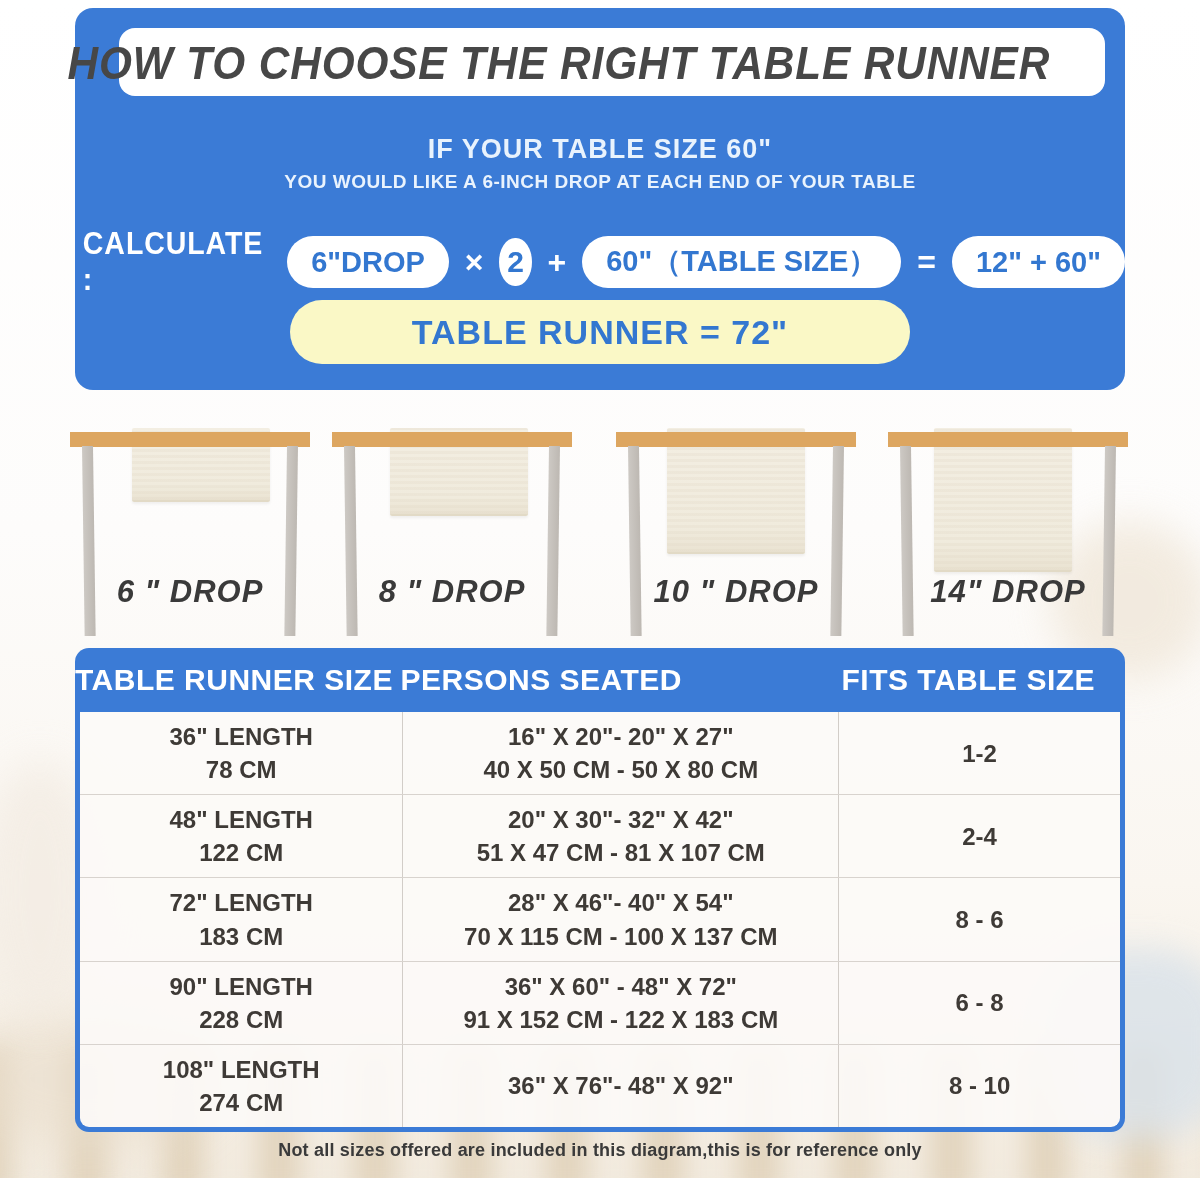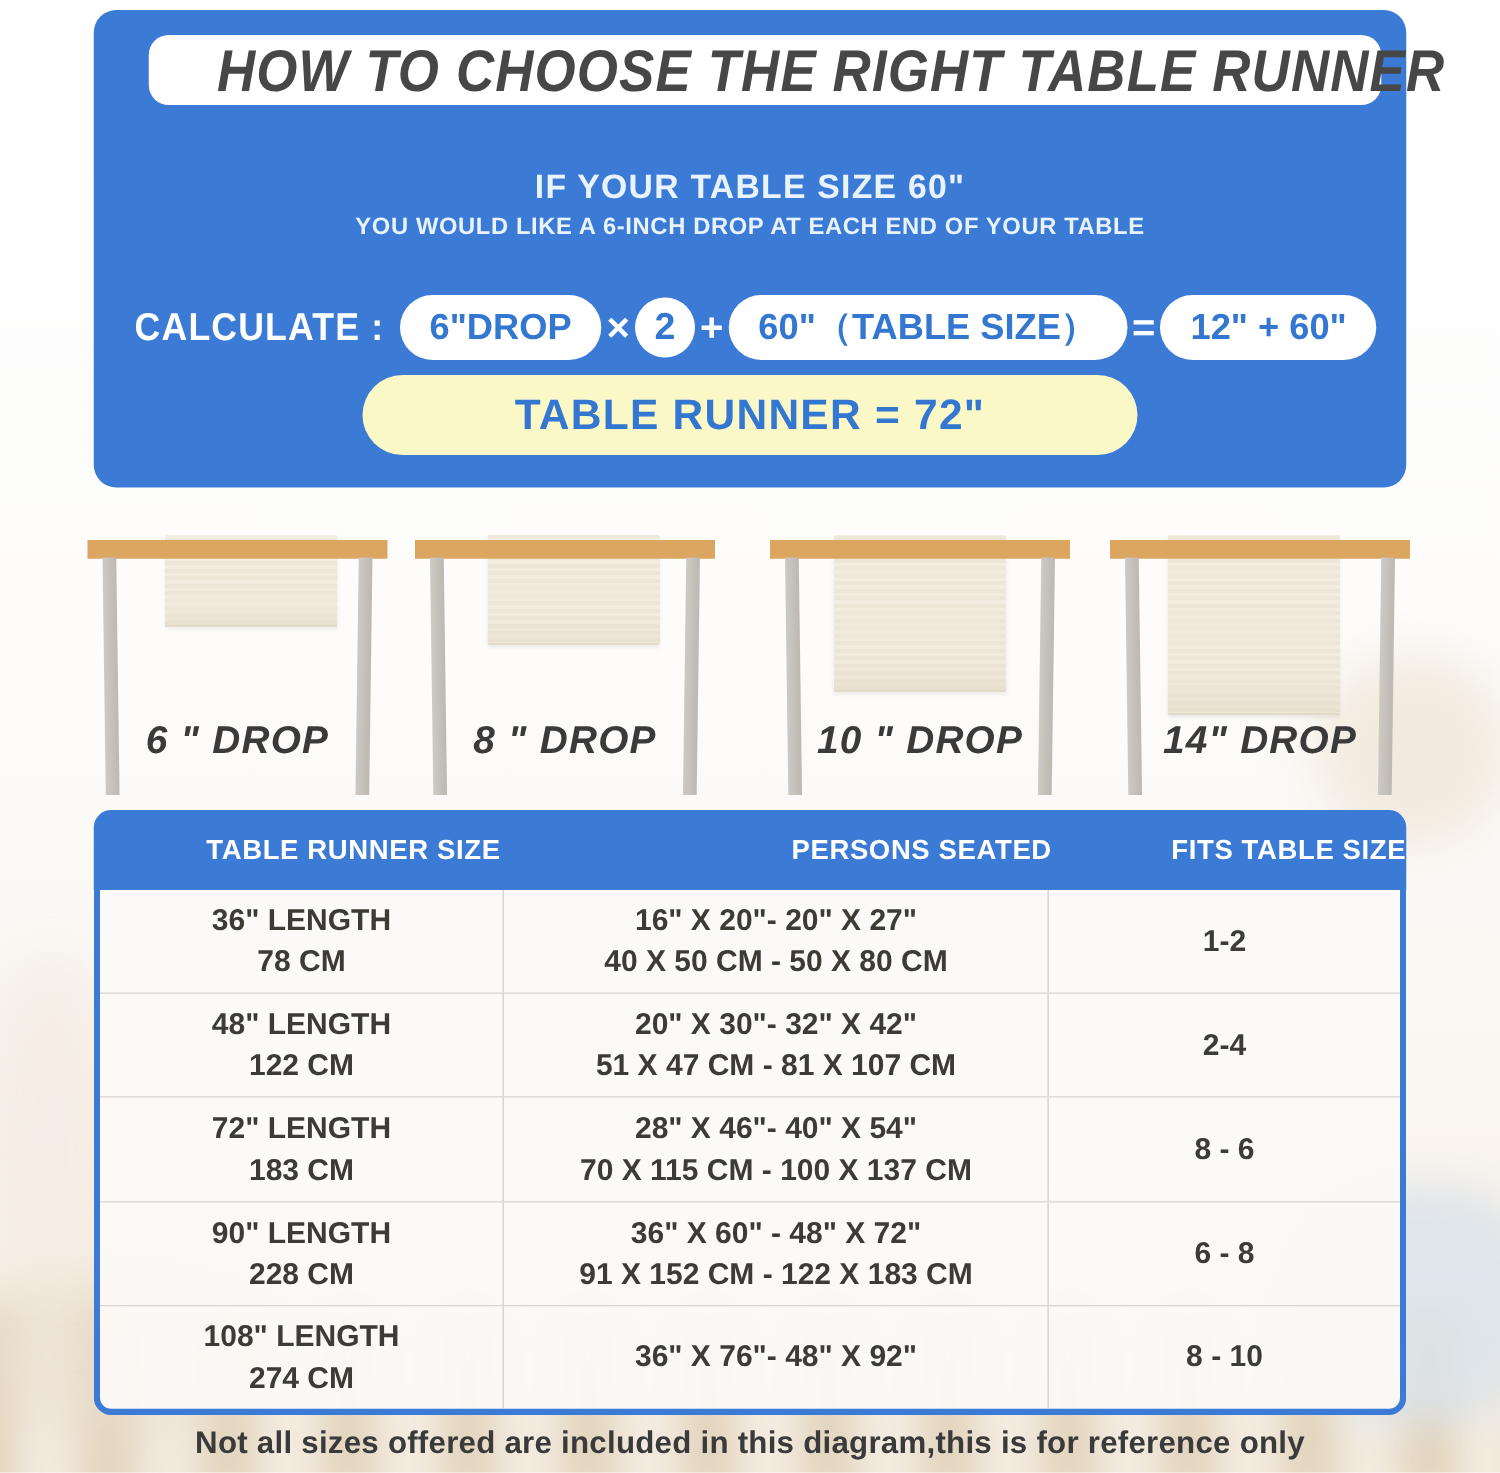--- a/index.html
+++ b/index.html
@@ -20,35 +20,35 @@
   .bg-blue-right{right:-30px;bottom:40px;width:190px;height:190px;background:#dbe3ea;opacity:.85;border-radius:40%;filter:blur(16px);}
   .bg-warm-mid{right:-10px;top:520px;width:160px;height:160px;background:#f0e7d9;opacity:.8;border-radius:50%;filter:blur(20px);}
   .bg-warm-mid2{left:-20px;top:760px;width:120px;height:260px;background:#f3ece3;opacity:.8;border-radius:50%;filter:blur(20px);}
 
   
   .hero{
     position:absolute;left:75px;top:8px;width:1050px;height:382px;
     background:#3b7bd6;border-radius:18px;
   }
   .title-box{
-    position:absolute;left:20px;right:20px;top:20px;height:56px;
+    position:absolute;left:20px;right:20px;top:20px;height:68px;
     background:#ffffff;border-radius:16px;
-    display:flex;align-items:center;justify-content:flex-start;margin-left:24px;
+    display:flex;align-items:center;justify-content:flex-end;margin-left:24px;
   }
   .title-box span{
     font-size:47px;font-weight:800;font-style:italic;color:#474747;
     letter-spacing:1px;white-space:nowrap;transform:scaleX(.9);
   }
   .hero-line{position:absolute;left:0;right:0;text-align:center;color:#e9f3fd;font-weight:600;}
   .hero-line1{top:126px;font-size:27px;letter-spacing:1px;}
   .hero-line2{top:163px;font-size:19px;letter-spacing:.5px;}
 
   .calc-row{
     position:absolute;left:0;right:0;top:226px;height:56px;
-    display:flex;align-items:center;justify-content:center;gap:4px;
+    display:flex;align-items:center;justify-content:center;gap:16px;
   }
   .calc-label{color:#ffffff;font-weight:800;font-size:31px;letter-spacing:1px;transform:scaleX(.92);}
   .pill{
     background:#ffffff;border-radius:28px;height:52px;display:flex;align-items:center;justify-content:center;
     padding:0 24px;color:#3377d0;font-weight:800;font-size:29px;white-space:nowrap;
   }
   .op{color:#ffffff;font-weight:800;font-size:32px;}
   .circle{
     background:#ffffff;border-radius:50%;width:48px;height:48px;padding:0;
     display:flex;align-items:center;justify-content:center;color:#3377d0;font-weight:800;font-size:30px;
@@ -79,37 +79,37 @@
     position:absolute;left:0;right:0;top:146px;text-align:center;
     font-size:31px;font-weight:800;font-style:italic;color:#3a3a3a;letter-spacing:1px;
   }
 
   
   .size-table{position:absolute;left:75px;top:648px;width:1050px;}
   .st-header{
     height:64px;background:#3b7bd6;border-radius:14px 14px 0 0;
     display:grid;grid-template-columns:31% 42% 27%;align-items:center;
   }
-  .st-header div{text-align:right;color:#ffffff;font-weight:800;font-size:22px;letter-spacing:.5px;}
+  .st-header div{text-align:left;color:#ffffff;font-weight:800;font-size:30px;letter-spacing:.5px;}
   .st-body{
     background:rgba(252,250,247,.92);
     border:5px solid #3b7bd6;border-top:none;border-radius:0 0 14px 14px;
   }
   .st-row{
     display:grid;grid-template-columns:31% 42% 27%;align-items:center;
     min-height:82px;border-bottom:1px solid #d8d3ce;
   }
   .st-row:last-child{border-bottom:none;}
   .st-cell{text-align:center;color:#3e3a36;font-weight:700;font-size:24px;line-height:1.38;padding:8px 4px;}
   .st-cell.mid{border-left:1px solid #d2cdc8;border-right:1px solid #d2cdc8;align-self:stretch;display:flex;flex-direction:column;justify-content:center;}
   .st-cell .l1,.st-cell .l2{display:block;white-space:nowrap;}
 
   .footer-note{
     position:absolute;left:0;right:0;top:1140px;text-align:center;
-    font-size:25px;font-weight:700;color:#3a3a3a;letter-spacing:.2px;
+    font-size:18px;font-weight:700;color:#3a3a3a;letter-spacing:.2px;
   }
 </style>
 </head>
 <body>
 
 <div class="bg-blob bg-chairs"></div>
 <div class="bg-blob bg-beige-left"></div>
 <div class="bg-blob bg-blue-right"></div>
 <div class="bg-blob bg-warm-mid"></div>
 <div class="bg-blob bg-warm-mid2"></div>

